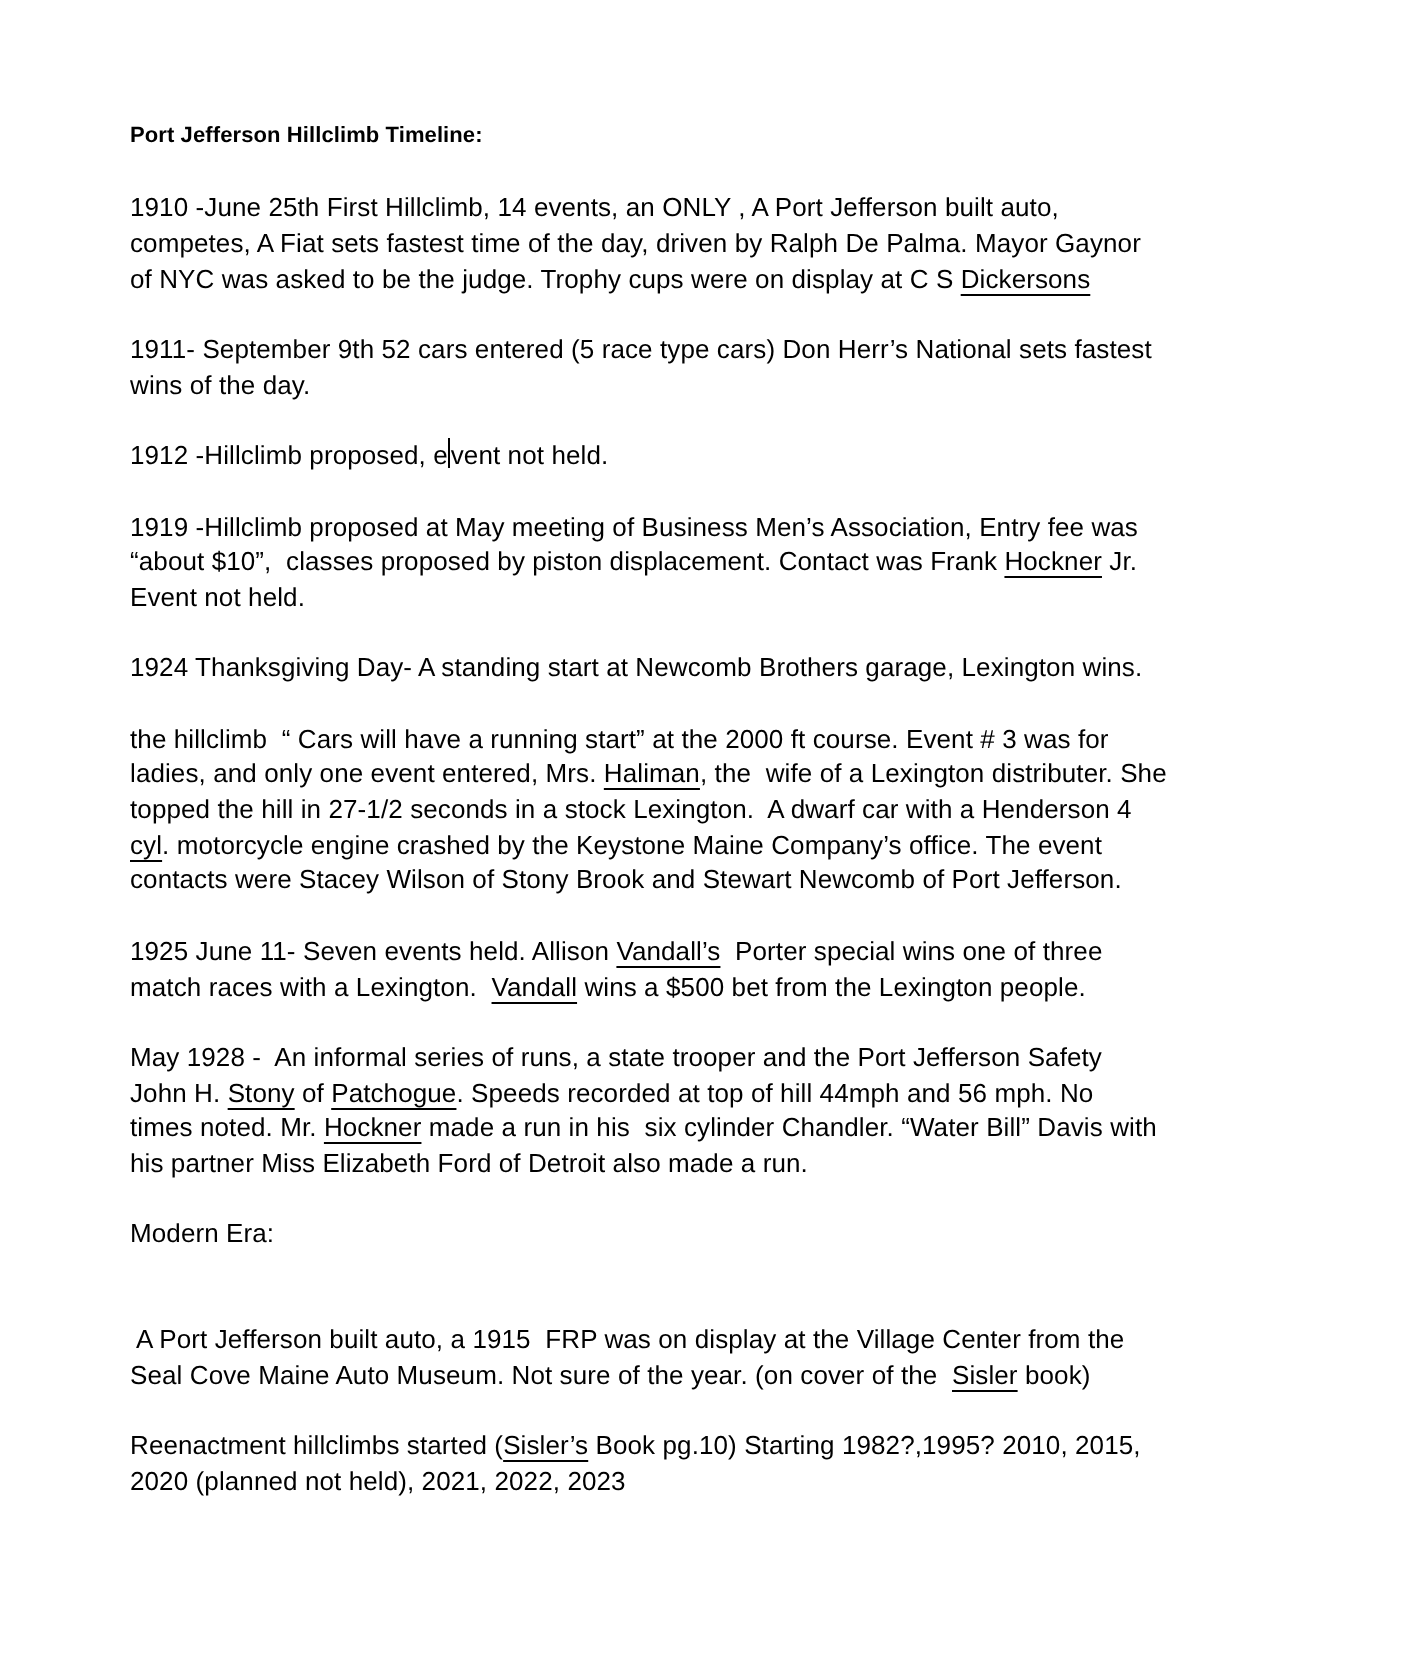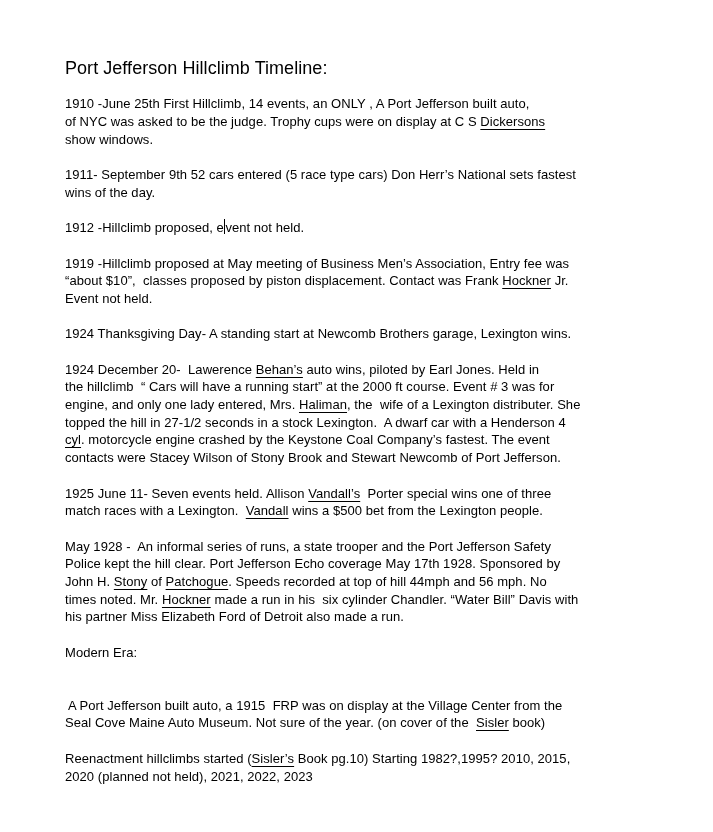--- a/index.html
+++ b/index.html
@@ -21,22 +21,22 @@
       font-size: 13px;
       letter-spacing: 0.05px;
       cursor: text;
     }
     .line {
       height: 17.7px;
       line-height: 17.7px;
       white-space: pre;
     }
     .line.bold {
-      font-weight: normal;
-      font-size: 18px;
+      font-weight: bold;
+      font-size: 11px;
     }
     .blank-line { height: 17.7px; }
     .misspelled {
       text-decoration-line: underline;
       text-decoration-style: dotted;
       text-decoration-color: var(--squiggle, #ff4d40);
       text-decoration-thickness: 2px;
       text-underline-offset: 3px;
       text-decoration: underline;
     }
@@ -53,22 +53,22 @@
 <body>
 
 <div class="page">
   <div class="doc" id="doc-body">
       <div>
         <div class="line bold"><span>Port Jefferson Hillclimb Timeline:</span></div>
         <div class="line blank-line"></div>
       </div>
       <div>
         <div class="line"><span>1910 -June 25th First Hillclimb, 14 events, an ONLY , A Port Jefferson built auto,</span></div>
+        <div class="line"><span>competes, A Fiat sets fastest time of the day, driven by Ralph De Palma. Mayor Gaynor</span></div>
         <div class="line"><span>of NYC was asked to be the judge. Trophy cups were on display at C S </span><span class="misspelled">Dickersons</span></div>
-        <div class="line"><span>show windows.</span></div>
         <div class="line blank-line"></div>
       </div>
       <div>
         <div class="line"><span>1911- September 9th 52 cars entered (5 race type cars) Don Herr’s National sets fastest</span></div>
         <div class="line"><span>wins of the day.</span></div>
         <div class="line blank-line"></div>
       </div>
       <div>
         <div class="line"><span>1912 -Hillclimb proposed, e</span><span class="caret"></span><span>vent not held.</span></div>
         <div class="line blank-line"></div>
@@ -77,36 +77,34 @@
         <div class="line"><span>1919 -Hillclimb proposed at May meeting of Business Men’s Association, Entry fee was</span></div>
         <div class="line"><span>“about $10”,  classes proposed by piston displacement. Contact was Frank </span><span class="misspelled">Hockner</span><span> Jr.</span></div>
         <div class="line"><span>Event not held.</span></div>
         <div class="line blank-line"></div>
       </div>
       <div>
         <div class="line"><span>1924 Thanksgiving Day- A standing start at Newcomb Brothers garage, Lexington wins.</span></div>
         <div class="line blank-line"></div>
       </div>
       <div>
-        <div class="line"><span>1924 December 20-  Lawerence </span><span class="misspelled">Behan’s</span><span> auto wins, piloted by Earl Jones. Held in</span></div>
         <div class="line"><span>the hillclimb  “ Cars will have a running start” at the 2000 ft course. Event # 3 was for</span></div>
-        <div class="line"><span>engine, and only one lady entered, Mrs. </span><span class="misspelled">Haliman</span><span>, the  wife of a Lexington distributer. She</span></div>
+        <div class="line"><span>ladies, and only one event entered, Mrs. </span><span class="misspelled">Haliman</span><span>, the  wife of a Lexington distributer. She</span></div>
         <div class="line"><span>topped the hill in 27-1/2 seconds in a stock Lexington.  A dwarf car with a Henderson 4</span></div>
-        <div class="line"><span class="misspelled">cyl</span><span>. motorcycle engine crashed by the Keystone Coal Company’s fastest. The event</span></div>
+        <div class="line"><span class="misspelled">cyl</span><span>. motorcycle engine crashed by the Keystone Maine Company’s office. The event</span></div>
         <div class="line"><span>contacts were Stacey Wilson of Stony Brook and Stewart Newcomb of Port Jefferson.</span></div>
         <div class="line blank-line"></div>
       </div>
       <div>
         <div class="line"><span>1925 June 11- Seven events held. Allison </span><span class="misspelled">Vandall’s</span><span>  Porter special wins one of three</span></div>
         <div class="line"><span>match races with a Lexington.  </span><span class="misspelled">Vandall</span><span> wins a $500 bet from the Lexington people.</span></div>
         <div class="line blank-line"></div>
       </div>
       <div>
         <div class="line"><span>May 1928 -  An informal series of runs, a state trooper and the Port Jefferson Safety</span></div>
-        <div class="line"><span>Police kept the hill clear. Port Jefferson Echo coverage May 17th 1928. Sponsored by</span></div>
         <div class="line"><span>John H. </span><span class="misspelled">Stony</span><span> of </span><span class="misspelled">Patchogue</span><span>. Speeds recorded at top of hill 44mph and 56 mph. No</span></div>
         <div class="line"><span>times noted. Mr. </span><span class="misspelled">Hockner</span><span> made a run in his  six cylinder Chandler. “Water Bill” Davis with</span></div>
         <div class="line"><span>his partner Miss Elizabeth Ford of Detroit also made a run.</span></div>
         <div class="line blank-line"></div>
       </div>
       <div>
         <div class="line"><span>Modern Era:</span></div>
         <div class="line blank-line"></div>
         <div class="line blank-line"></div>
       </div>

